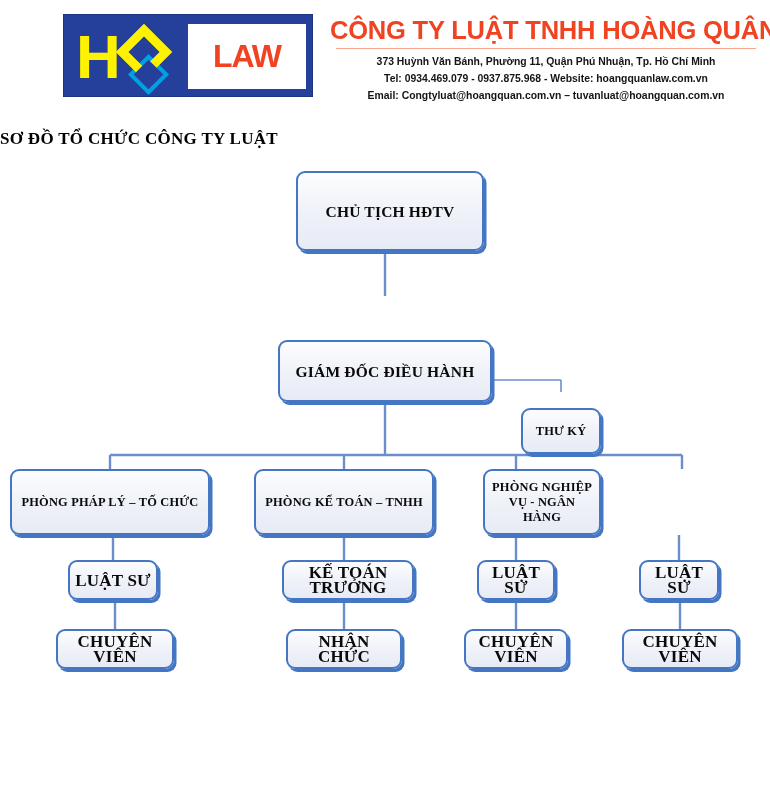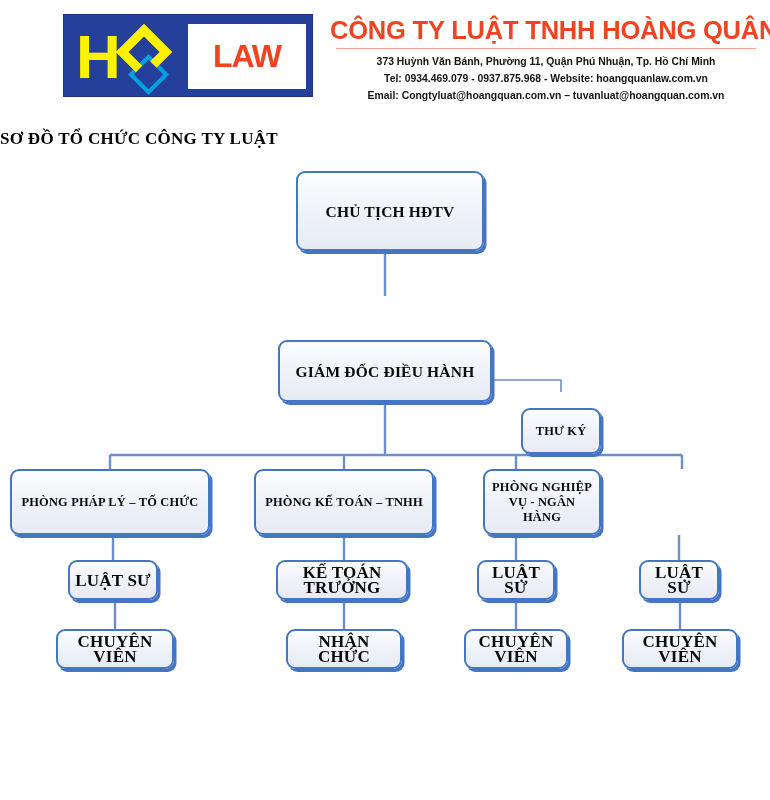--- a/index.html
+++ b/index.html
@@ -244,21 +244,21 @@
     </div>
     <div class="node tier-dept" style="left: 254px; top: 469px; width: 180px; height: 66px;">
       <span class="lbl">PHÒNG KẾ TOÁN – TNHH</span>
     </div>
     <div class="node tier-dept" style="left: 483px; top: 469px; width: 118px; height: 66px;">
       <span class="lbl">PHÒNG NGHIỆP VỤ - NGÂN HÀNG</span>
     </div>
     <div class="node tier-staff" style="left: 68px; top: 560px; width: 90px; height: 40px;">
       <span class="lbl">LUẬT SƯ</span>
     </div>
-    <div class="node tier-staff" style="left: 276px; top: 560px; width: 132px; height: 40px;">
+    <div class="node tier-staff" style="left: 282px; top: 560px; width: 132px; height: 40px;">
       <span class="lbl">KẾ TOÁN TRƯỞNG</span>
     </div>
     <div class="node tier-staff" style="left: 477px; top: 560px; width: 78px; height: 40px;">
       <span class="lbl">LUẬT SƯ</span>
     </div>
     <div class="node tier-staff" style="left: 639px; top: 560px; width: 80px; height: 40px;">
       <span class="lbl">LUẬT SƯ</span>
     </div>
     <div class="node tier-staff" style="left: 56px; top: 629px; width: 118px; height: 40px;">
       <span class="lbl">CHUYÊN VIÊN</span>

